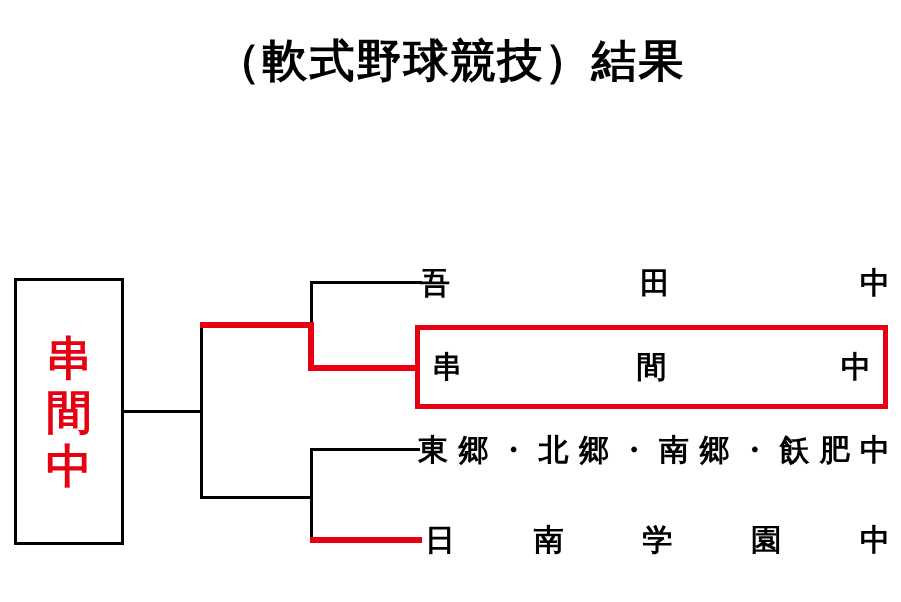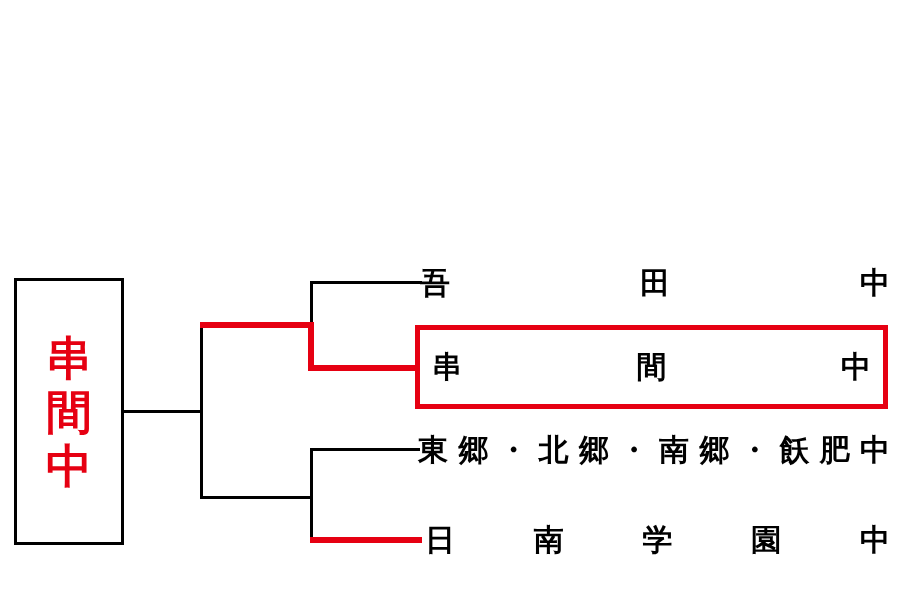--- a/index.html
+++ b/index.html
@@ -27,20 +27,21 @@
                 border:5px solid var(--red);box-sizing:border-box;background:#fff;
                 display:flex;align-items:center;}
   .winner-frame .team{position:static;width:100%;box-sizing:border-box;padding:0 12px;}
 </style>
 </head>
 <body>
 
 <div id="canvas">
 
   <div class="title">
+    <div>（軟式野球競技）結果</div>
   </div>
 
   <div class="champion-box">
     <div class="champion-name">
         <span>串</span>
         <span>間</span>
         <span>中</span>
       </div>
   </div>
 

